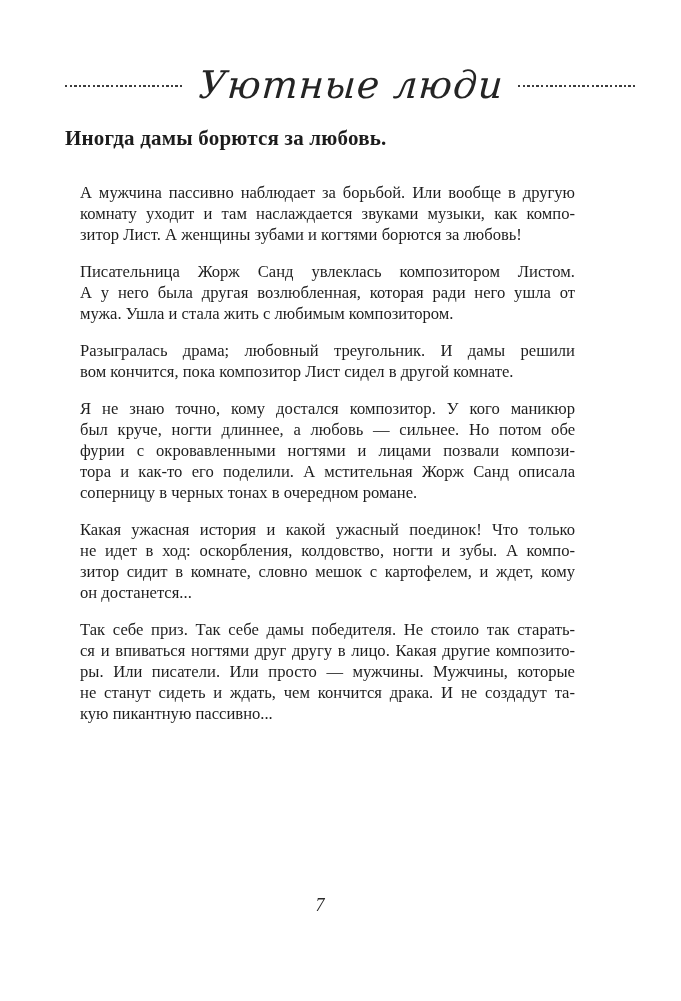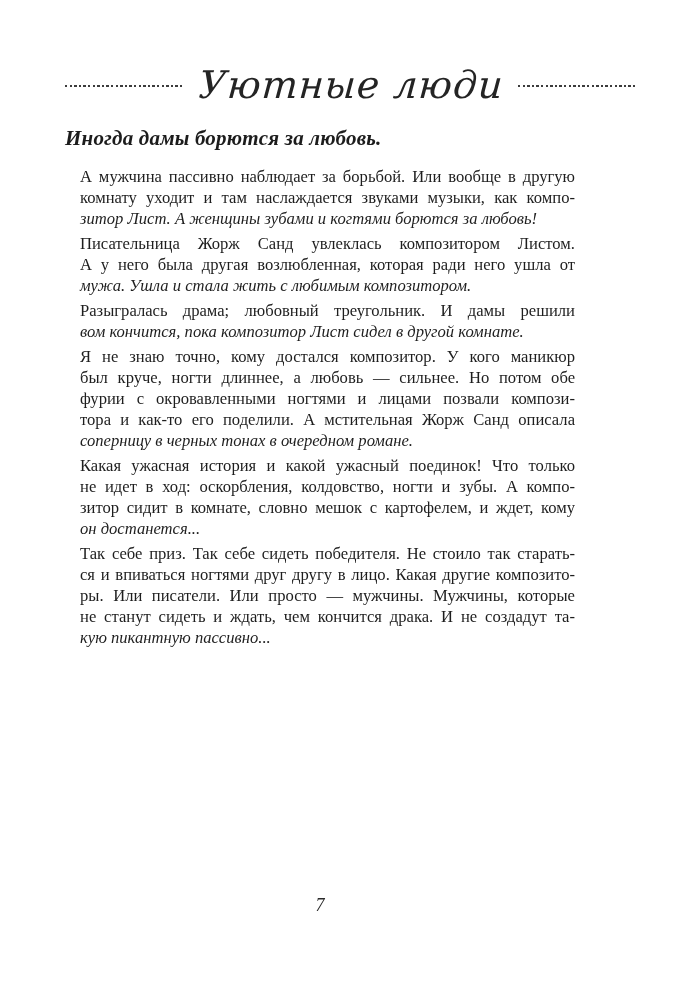--- a/index.html
+++ b/index.html
@@ -49,45 +49,43 @@
     transform: skewX(-4deg);
   }
   
   .subtitle {
     position: absolute;
     top: 126px;
     left: 65px;
     width: 512px;
     margin: 0;
     font-family: "Liberation Serif", serif;
-    font-style: italic;
     font-weight: bold;
     font-size: 21px;
     letter-spacing: 0.2px;
     color: #1c1c1c;
   }
   
   .body-text {
     position: absolute;
     top: 166px;
     left: 80px;
     width: 495px;
     font-size: 16.6px;
     line-height: 21px;
     color: #1e1e1e;
   }
-  .para { margin: 0 0 4px 0; }
+  .para { margin: 16px 0 4px 0; }
   .para .line {
     text-align: justify;
     text-align-last: justify;
     white-space: normal;
   }
   .para .line.last {
     text-align-last: left;
-    font-style: italic;
   }
   
   .page-number {
     position: absolute;
     top: 895px;
     left: 65px;
     width: 510px;
     text-align: center;
     font-style: italic;
     font-size: 18px;
@@ -129,21 +127,21 @@
         <div class="line">тора и как-то его поделили. А мстительная Жорж Санд описала</div>
         <div class="line last">соперницу в черных тонах в очередном романе.</div>
       </div>
       <div class="para">
         <div class="line">Какая ужасная история и какой ужасный поединок! Что только</div>
         <div class="line">не идет в ход: оскорбления, колдовство, ногти и зубы. А компо-</div>
         <div class="line">зитор сидит в комнате, словно мешок с картофелем, и ждет, кому</div>
         <div class="line last">он достанется...</div>
       </div>
       <div class="para">
-        <div class="line">Так себе приз. Так себе сидеть победителя. Не стоило так старать-</div>
+        <div class="line">Так себе приз. Так себе дамы победителя. Не стоило так старать-</div>
         <div class="line">ся и впиваться ногтями друг другу в лицо. Какая другие композито-</div>
         <div class="line">ры. Или писатели. Или просто — мужчины. Мужчины, которые</div>
         <div class="line">не станут сидеть и ждать, чем кончится драка. И не создадут та-</div>
         <div class="line last">кую пикантную пассивно...</div>
       </div>
     </div>
 
   <div class="page-number">7</div>
 
 </div>

